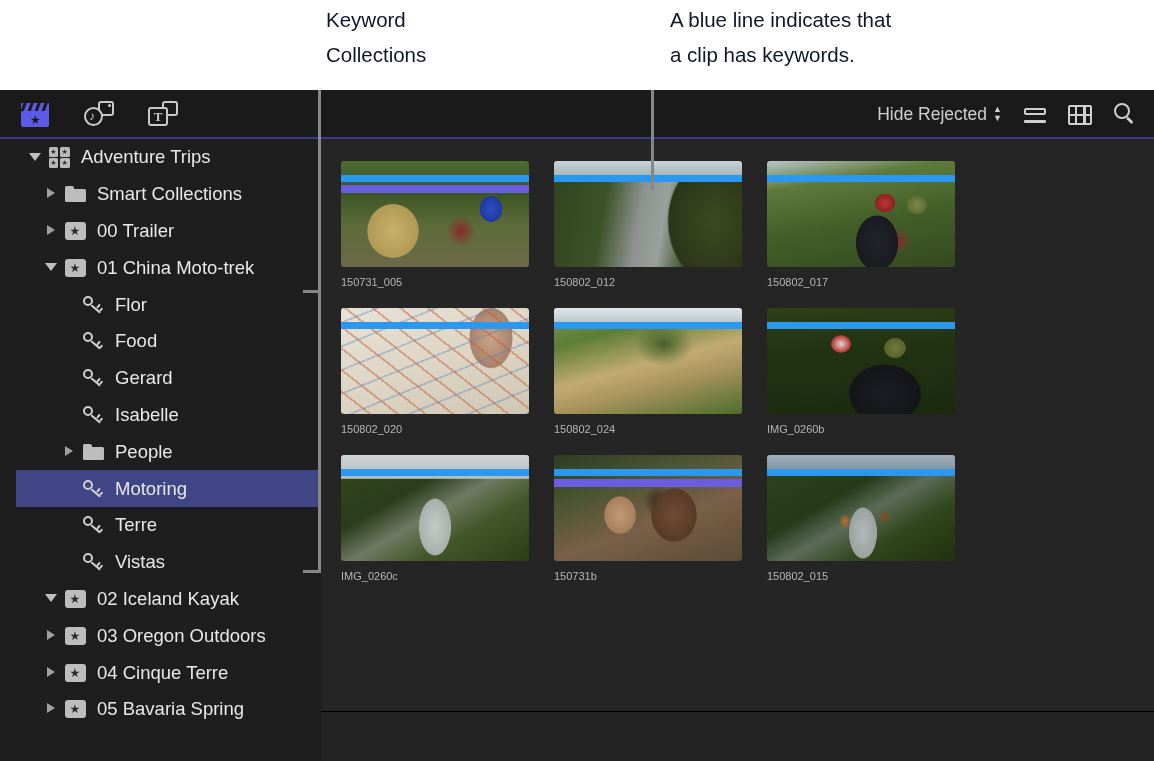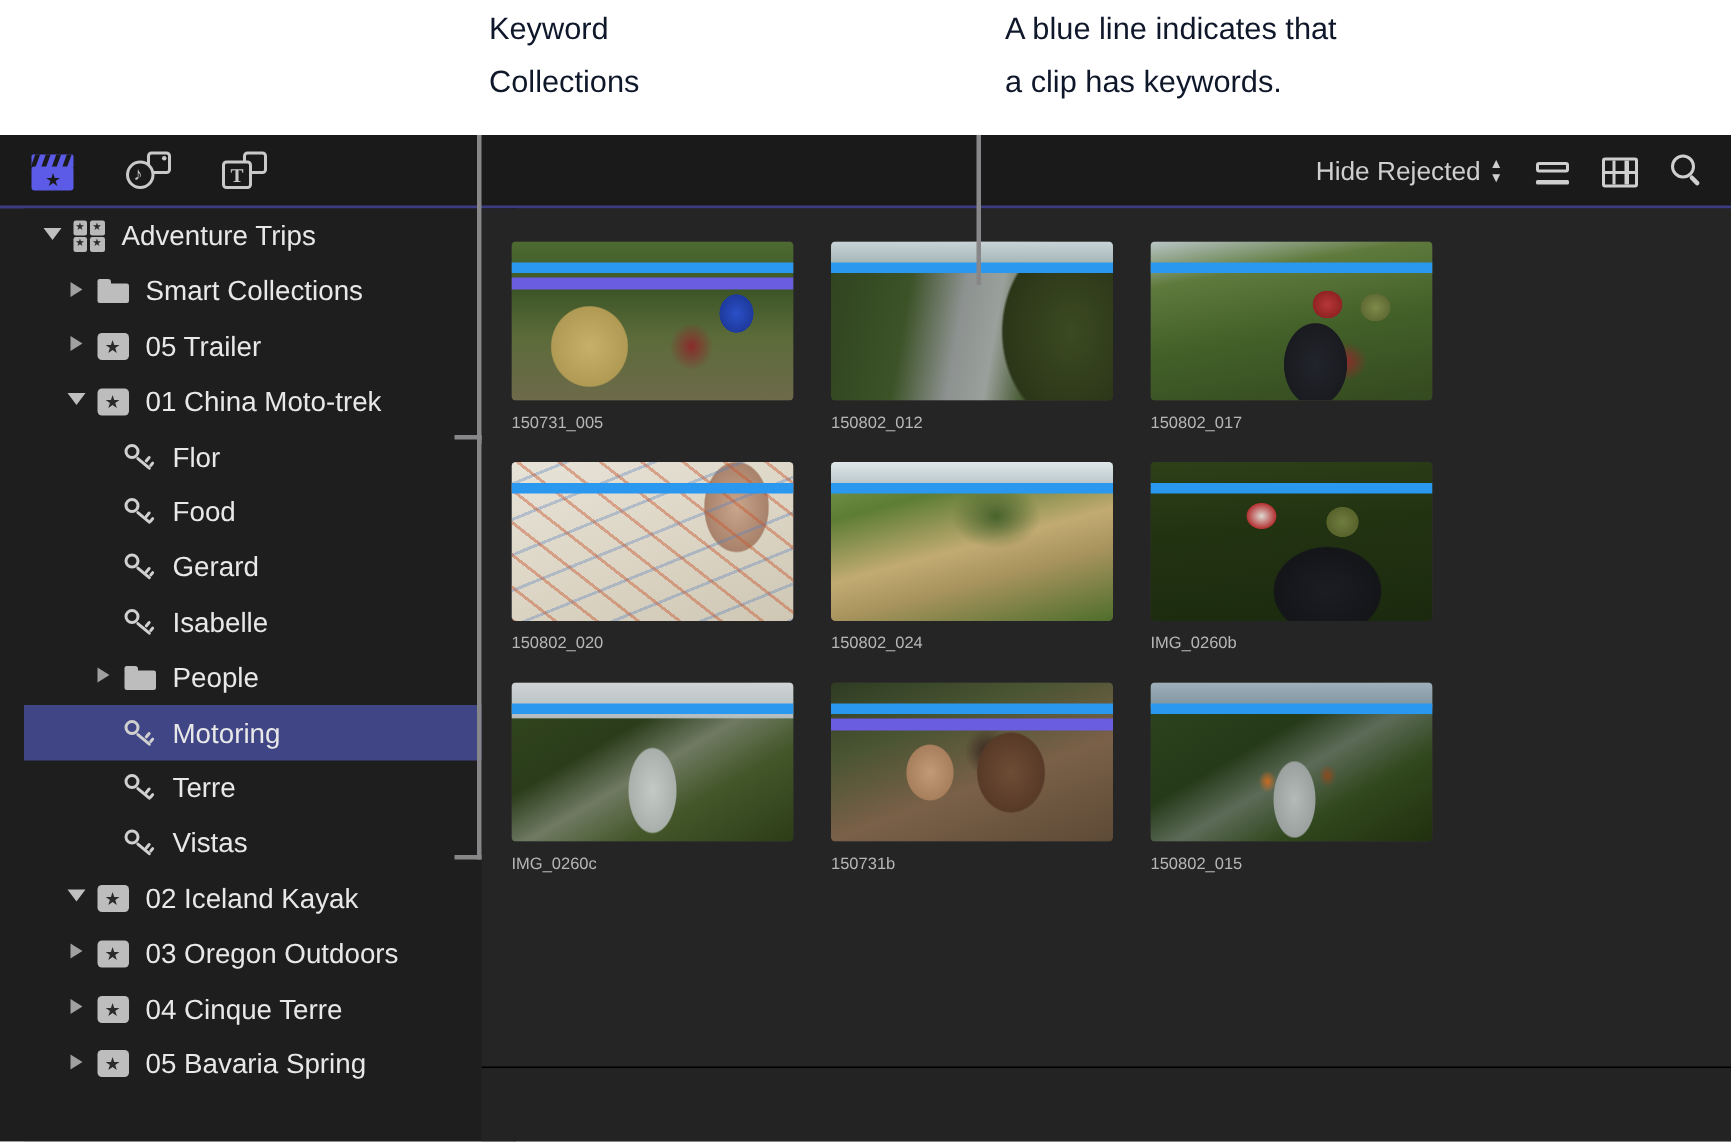--- a/index.html
+++ b/index.html
@@ -580,21 +580,21 @@
               <span class="bd"></span>
             </span>
           </span>
           <span>Smart Collections</span>
         </div>
         <div class="row indent-1">
           <span class="disc"><span class="tri-r"></span></span>
           <span class="row-icon">
             <span class="ic-event">★</span>
           </span>
-          <span>05 Trailer</span>
+          <span>00 Trailer</span>
         </div>
         <div class="row indent-1">
           <span class="disc"><span class="tri-d"></span></span>
           <span class="row-icon">
             <span class="ic-event">★</span>
           </span>
           <span>01 China Moto-trek</span>
         </div>
         <div class="row indent-2">
           <span class="disc empty"></span>

